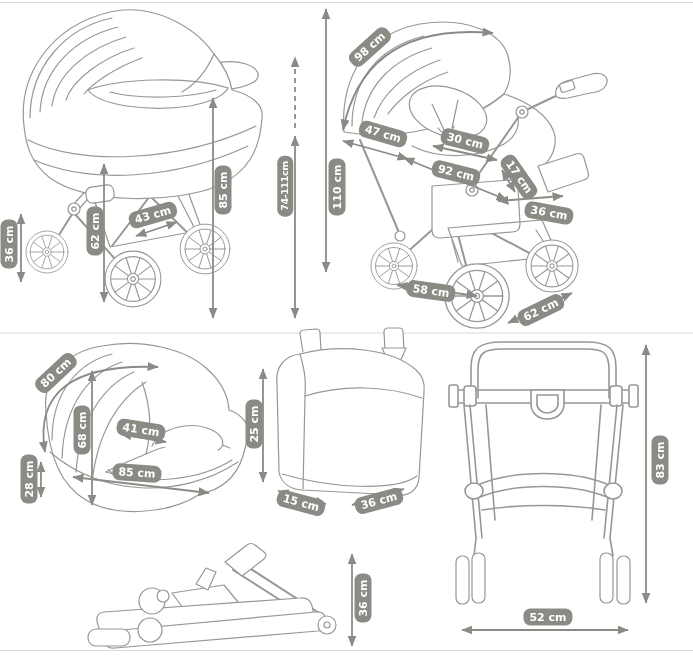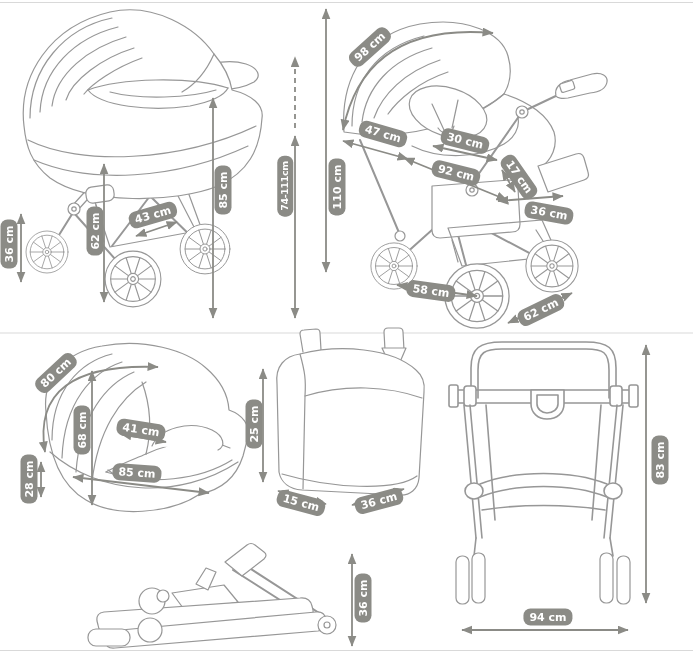--- a/index.html
+++ b/index.html
@@ -259,17 +259,17 @@
 <div class="dim" style="left:82px;top:430px;--r:-90deg">68 cm</div>
 <div class="dim" style="left:141px;top:430px;--r:9deg">41 cm</div>
 <div class="dim" style="left:137px;top:473px;--r:4deg">85 cm</div>
 <div class="dim" style="left:29px;top:479px;--r:-90deg">28 cm</div>
 
 <div class="dim" style="left:254px;top:424px;--r:-90deg">25 cm</div>
 <div class="dim" style="left:301px;top:503px;--r:15deg">15 cm</div>
 <div class="dim" style="left:379px;top:501px;--r:-15deg">36 cm</div>
 
 <div class="dim" style="left:660px;top:460px;--r:-90deg">83 cm</div>
-<div class="dim" style="left:548px;top:617px">94 cm</div>
+<div class="dim" style="left:548px;top:617px">52 cm</div>
 
 <div class="dim" style="left:363px;top:598px;--r:-90deg">36 cm</div>
 
 </div>
 
 </body></html>

